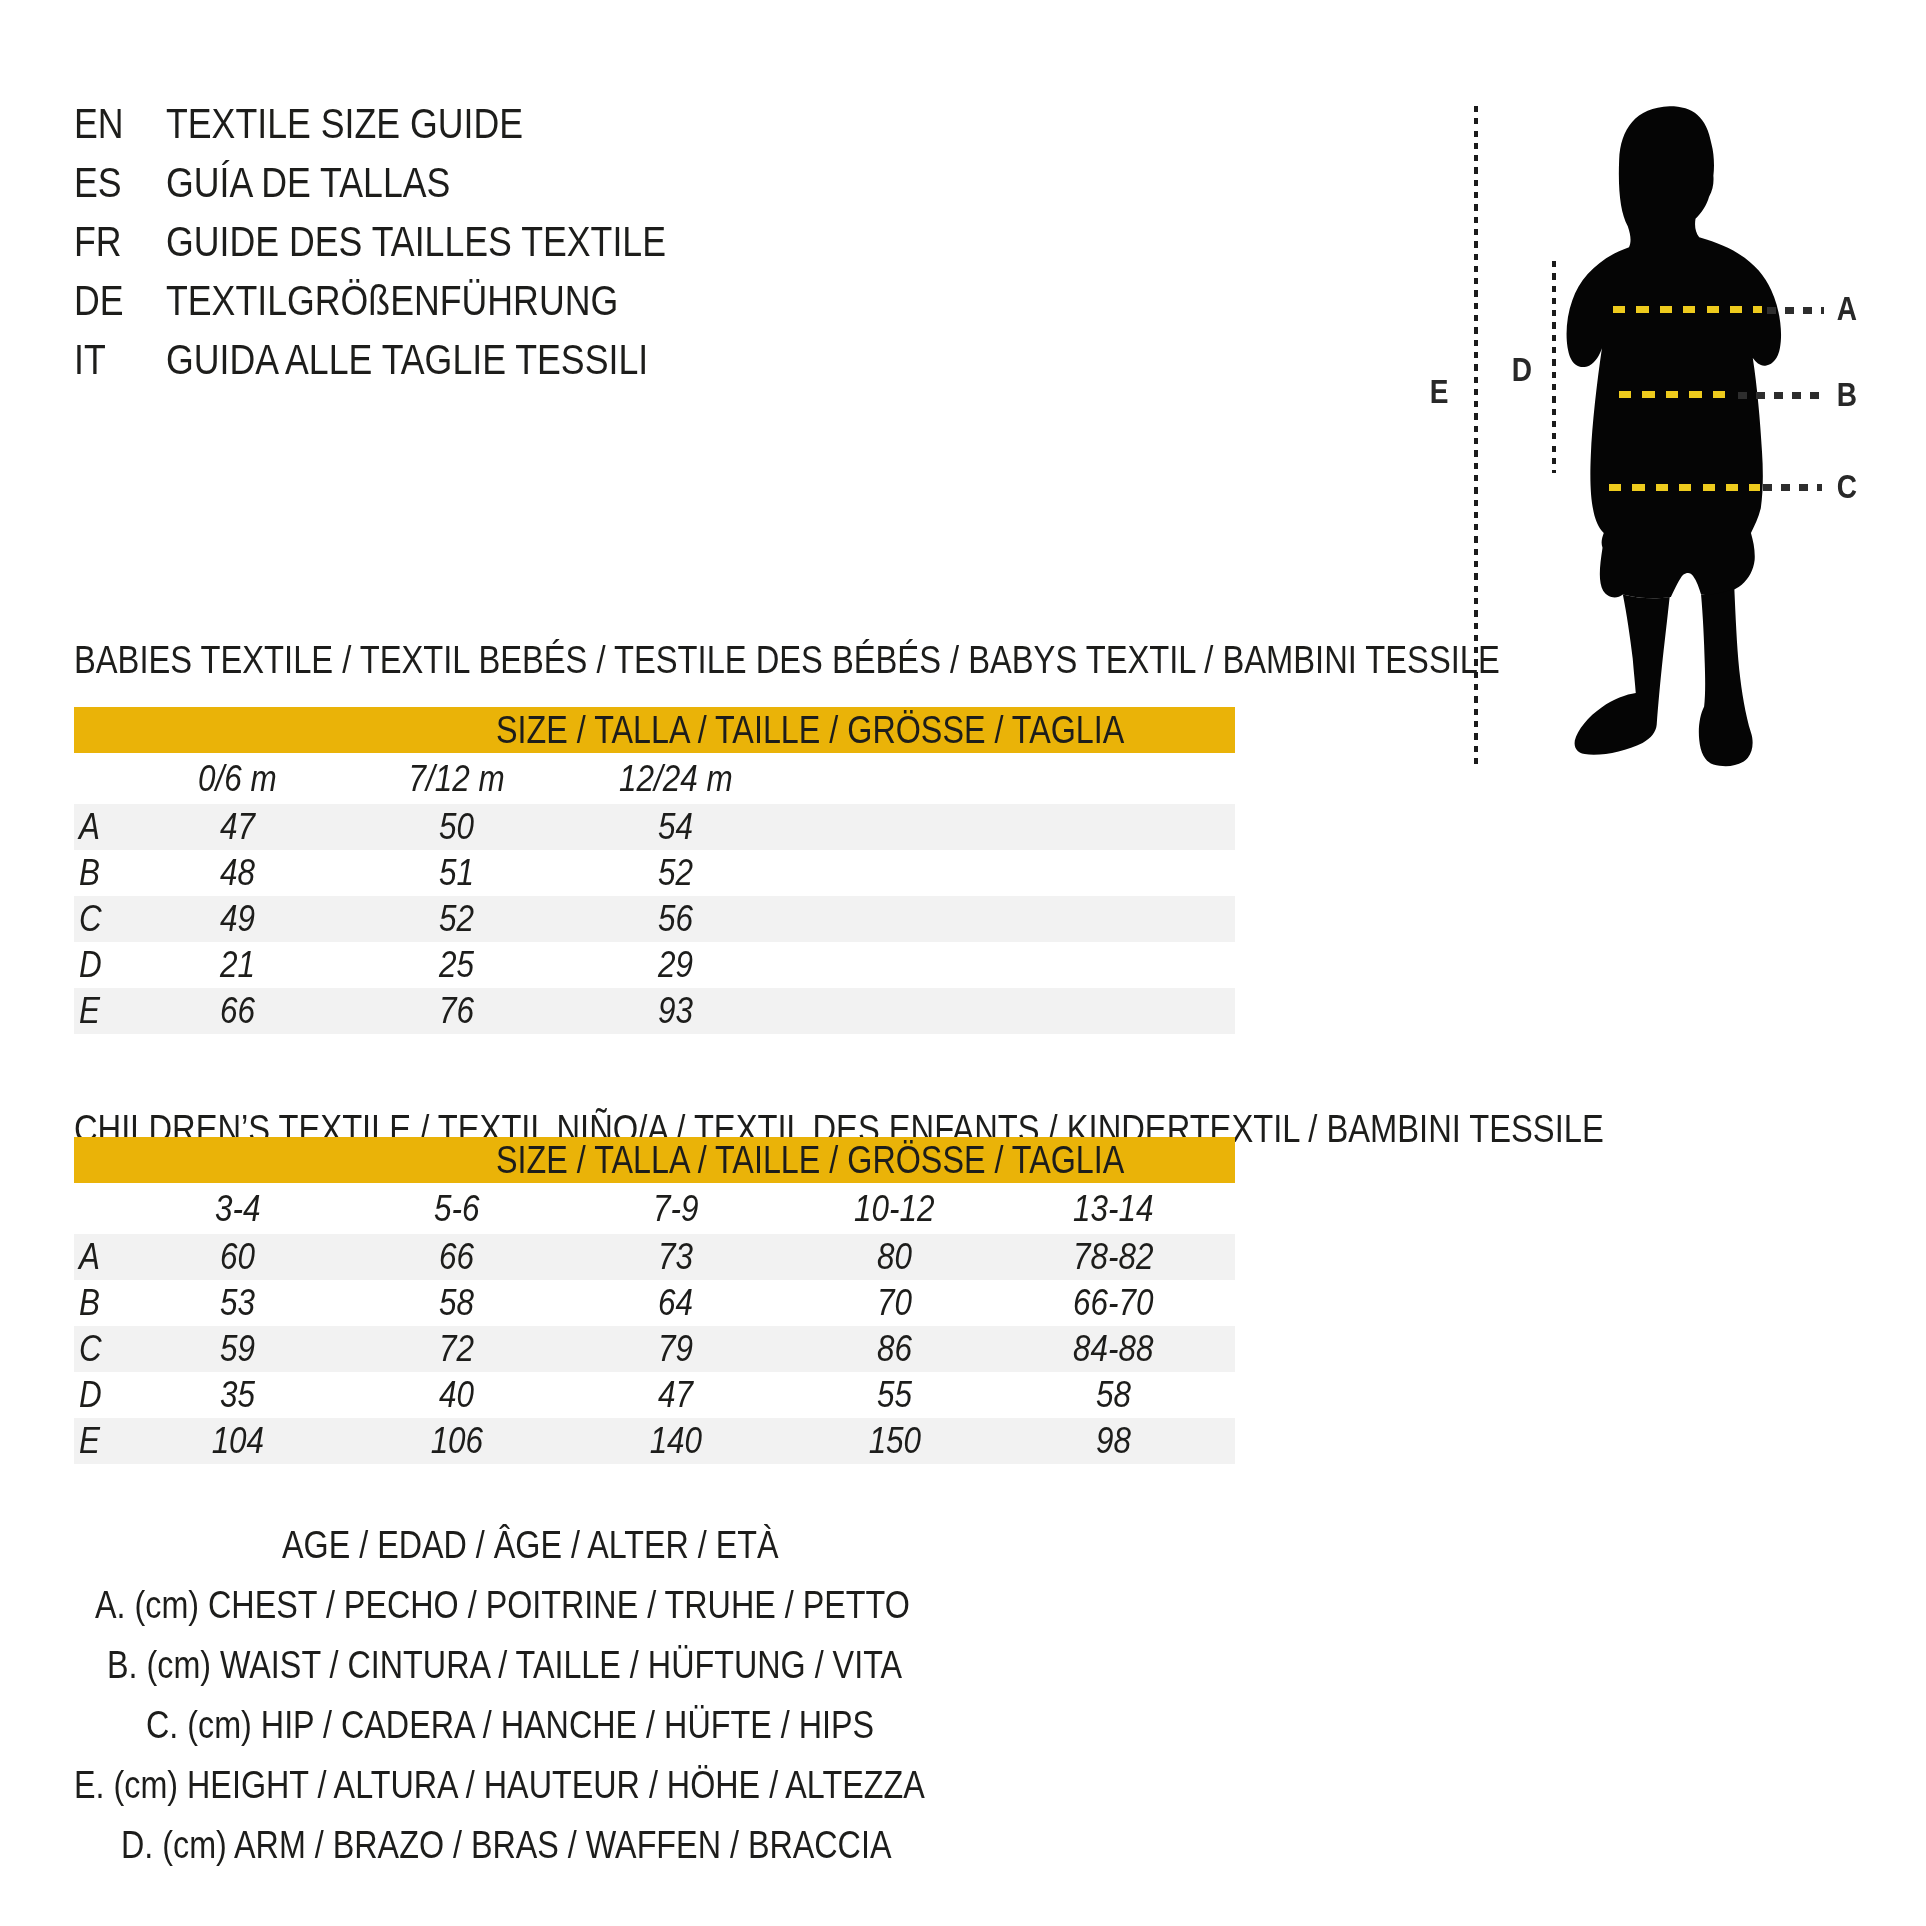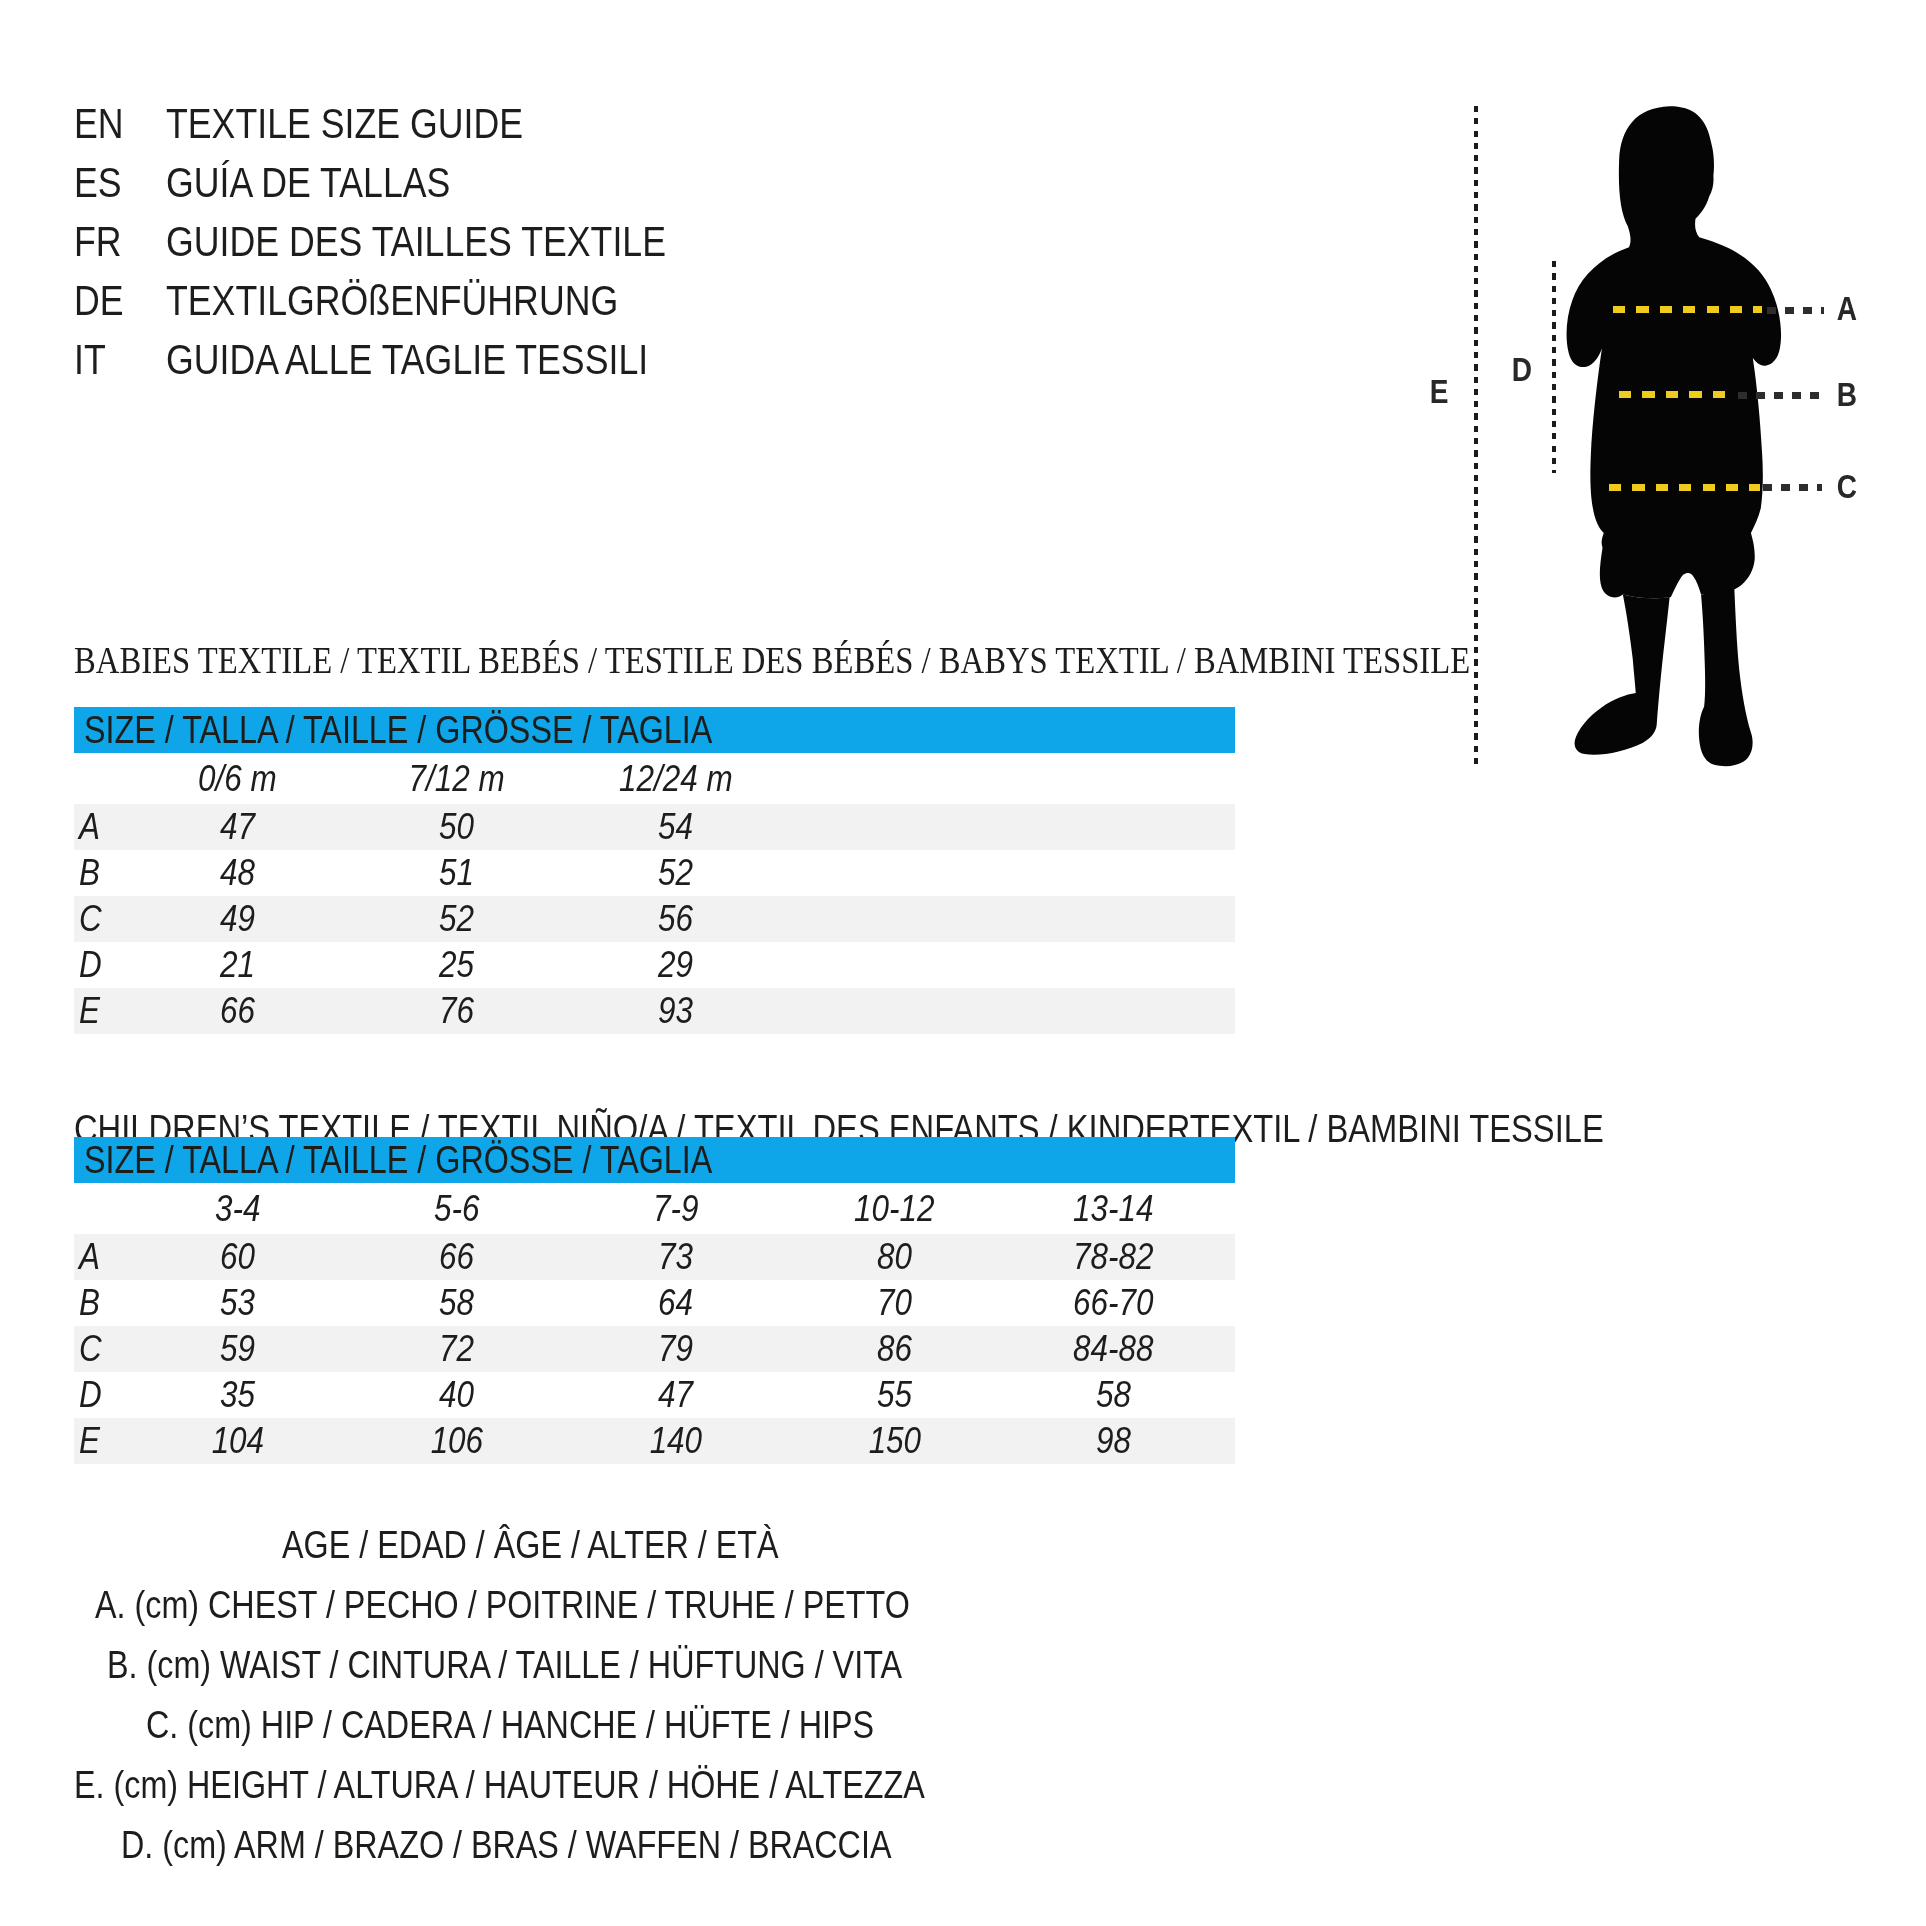--- a/index.html
+++ b/index.html
@@ -15,21 +15,21 @@
   
   .titles{left:74px;top:94px;}
   .trow{height:59px;line-height:59px;font-size:42px;}
   .tcode{position:absolute;left:0;}
   .ttext{position:absolute;left:92px;}
   .trow-wrap{position:relative;display:block;height:59px;}
   
   .sec-head{left:74px;height:49px;line-height:49px;font-size:38px;}
   
   .tbl{left:74px;width:1161px;}
-  .band{height:46px;line-height:46px;background:#0ea5e9;padding-left:10px;font-size:38px;}
+  .band{height:46px;line-height:46px;background:#eab308;padding-left:10px;font-size:38px;text-align:right;}
   .hdr{height:51px;}
   .drow{height:46px;}
   .frow{display:flex;align-items:center;font-size:37px;font-style:italic;}
   .z{background:#f2f2f2;}
   .lab{width:49px;padding-left:5px;}
   .cell{width:219px;display:flex;justify-content:center;}
   
   .legend{left:74px;top:1515px;}
   .lrow{height:60px;line-height:60px;font-size:38px;text-align:center;}
   
@@ -141,21 +141,21 @@
 
 <div class="dash-y" style="left:1609px;top:484px;width:151px;"></div>
 <div class="dash-k" style="left:1763px;top:484px;width:59px;"></div>
 
 <div class="figlab" style="left:1847px;top:309px;"><span class="cndc">A</span></div>
 <div class="figlab" style="left:1847px;top:395px;"><span class="cndc">B</span></div>
 <div class="figlab" style="left:1847px;top:487px;"><span class="cndc">C</span></div>
 <div class="figlab" style="left:1522px;top:370px;"><span class="cndc">D</span></div>
 <div class="figlab" style="left:1439px;top:392px;"><span class="cndc">E</span></div>
 
-<div class="abs sec-head" style="top:636px;font-family:Liberation Serif, serif;">
+<div class="abs sec-head" style="top:636px;">
   <span class="cnd" style="transform:scaleX(.86);">BABIES TEXTILE / TEXTIL BEBÉS / TESTILE DES BÉBÉS / BABYS TEXTIL / BAMBINI TESSILE</span>
 </div>
 
 <div class="abs tbl" style="top:707px;">
   <div class="band"><span class="cnd">SIZE / TALLA / TAILLE / GRÖSSE / TAGLIA</span></div>
   <div class="frow hdr">
     <div class="lab"></div>
     <div class="cell">
         <span class="cndc">0/6 m</span>
       </div>

